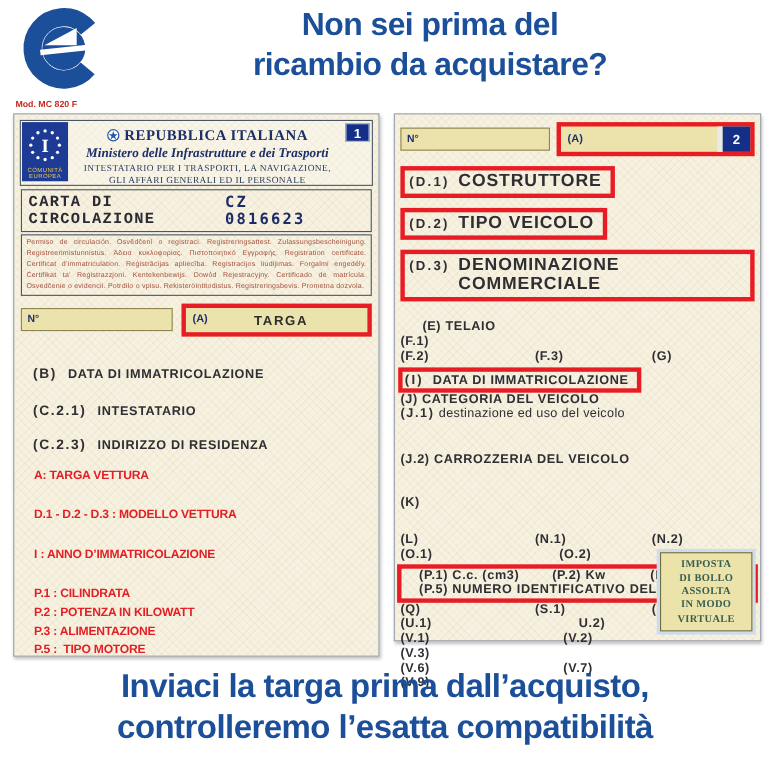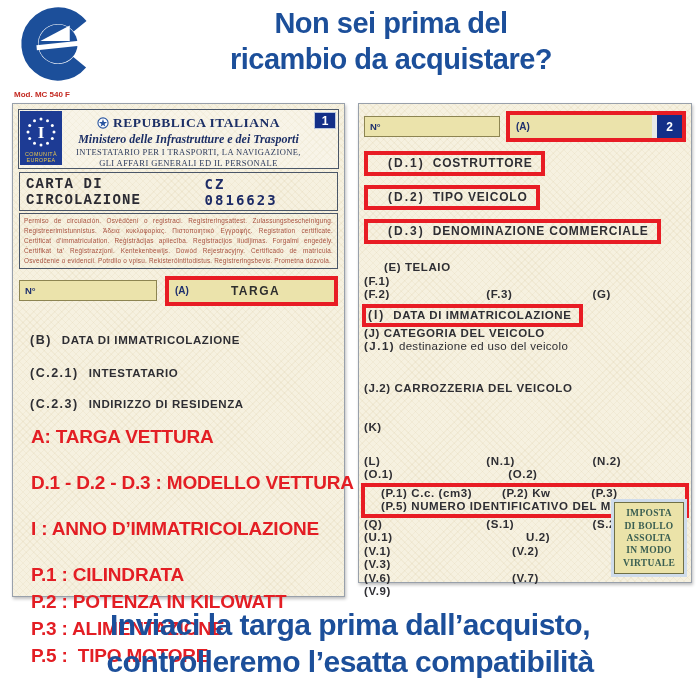--- a/index.html
+++ b/index.html
@@ -56,48 +56,48 @@
   .a-label { font-size:10px; font-weight:bold; color:#1d2f6e; margin-left:6px; }
   .a-value { font-size:12px; letter-spacing:1.5px; color:#2e2e2e; margin-left:42px; font-weight:600; }
   
   .lrow { margin-left:12px; display:flex; align-items:baseline; gap:10px; color:#2e2e33; }
   .lrow .code  { font-weight:bold; font-size:12.5px; letter-spacing:1.5px; }
   .lrow .label { font-size:11.5px; letter-spacing:.6px; font-weight:600; }
   .lrow-b   { margin-top:27px; }
   .lrow-c21 { margin-top:19px; }
   .lrow-c23 { margin-top:17px; }
   
-  .notes { margin:15px 0 0 13px; color:#e31e24; font-weight:bold; font-size:19px; }
+  .notes { margin:15px 0 0 13px; color:#e31e24; font-weight:bold; font-size:11px; }
   .note { margin-top:24px; letter-spacing:-0.2px; white-space:pre; }
   .note:first-child { margin-top:0; }
   .note.tight { margin-top:5px; }
   
   .fieldrow-r { display:flex; gap:6px; align-items:flex-start; margin-top:2px; }
   .n-field-r { width:136px; height:21px; margin-top:5px; background:#ebe3ab; border:1px solid #8d8552;
                display:flex; align-items:center; padding:0 5px; font-size:9.5px; font-weight:bold; color:#1d2f6e; }
   .red-wrap-r { flex:1; border:4px solid #e81c24; background:#ebe3ab; height:31px; display:flex; align-items:center; }
   .spacer { flex:1; }
   .gapwhite { width:5px; height:23px; background:#e9e9e9; }
   .pagebox2 { width:25px; height:23px; background:#132f88; color:#fff; font-size:12px; font-weight:bold;
               display:flex; align-items:center; justify-content:center; }
   .d-wrap { margin-top:9px; }
-  .d-box { display:inline-flex; gap:8px; align-items:baseline; border:4px solid #e81c24; padding:1px 8px 2px 20px; }
+  .d-box { display:inline-flex; gap:8px; align-items:baseline; border:4px solid #e81c24; padding:1px 8px 2px 4px; }
   .d-box .code  { font-weight:bold; font-size:12px; letter-spacing:2px; color:#2e2e33; }
-  .d-box .label { font-size:12px; letter-spacing:.8px; font-weight:600; color:#2e2e33; }
+  .d-box .label { font-size:16px; letter-spacing:.8px; font-weight:600; color:#2e2e33; }
   .rline { font-size:11.5px; font-weight:600; letter-spacing:.6px; color:#2e2e33; line-height:13.5px; }
   .col3 { display:grid; grid-template-columns:38% 33% 29%; }
   .col2 { display:grid; grid-template-columns:46% 54%; }
   .mt17 { margin-top:17px;padding-left:20px; }  .mt28 { margin-top:28px; }  .mt26 { margin-top:26px; }  .mt20 { margin-top:20px; }
   .i-box { display:inline-flex; gap:8px; align-items:baseline; border:4px solid #e81c24;
            padding:0 8px 1px 2px; margin:2px 0 0 -2px; }
   .i-box .code { font-weight:bold; font-size:12px; letter-spacing:2px; color:#2e2e33; }
   .i-box .label { font-size:11.5px; letter-spacing:.6px; font-weight:600; color:#2e2e33; }
   .p-box { border:4px solid #e81c24; margin:1px -3px 0 -3px; padding:0 16px; }
   .p-l1 { display:grid; grid-template-columns:42% 31% 27%; }
-  .imposta { position:absolute; right:7px; bottom:8px; width:70px; background:#ebe3a9;
+  .imposta { position:absolute; right:7px; bottom:8px; width:84px; background:#ebe3a9;
              border:1px solid #6f6f45; box-shadow:0 0 0 3px #cfdceb; padding:4px 2px; text-align:center;
              font-family:"Liberation Serif", serif; font-weight:bold; font-size:9.5px; color:#3a5f52;
              line-height:1.3; letter-spacing:.3px; }
   
   .bottom-title { position:absolute; left:0; right:0; top:607px; text-align:center; color:#1c4f9a;
                   font-weight:bold; font-size:30px; line-height:1.23; letter-spacing:-0.5px; }
 </style>
 </head>
 <body>
 
@@ -110,21 +110,21 @@
       <polygon points="27,42 57,26 57,42" fill="#ffffff"></polygon>
       <rect x="23" y="44" width="44" height="5" fill="#ffffff" transform="rotate(-6 45 46)"></rect>
     </svg>
   </div>
 
   <div class="top-title">
     <div>Non sei prima del</div>
     <div>ricambio da acquistare?</div>
   </div>
 
-  <div class="mod-label">Mod. MC 540 F</div>
+  <div class="mod-label">Mod. MC 820 F</div>
 
   <section class="doc doc-left">
     <div class="doc-inner">
 
       <div class="hdr-box">
         <div class="eu-flag">
           <svg viewBox="0 0 42 54" width="42" height="54">
             <rect width="42" height="54" fill="#1d3b94"></rect>
             <circle cx="34" cy="21" r="1.5" fill="#fff"></circle>
               <circle cx="32.3" cy="27.5" r="1.5" fill="#fff"></circle>

